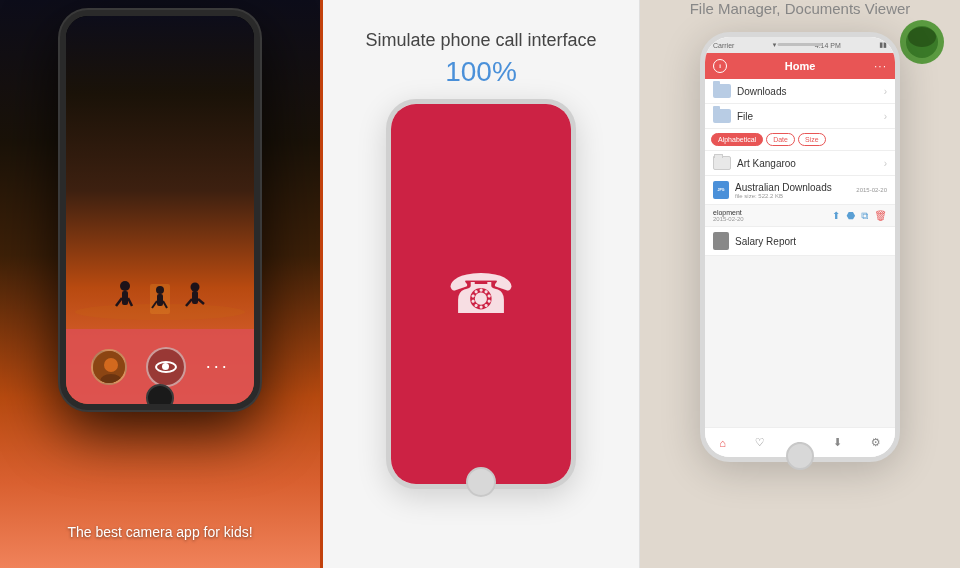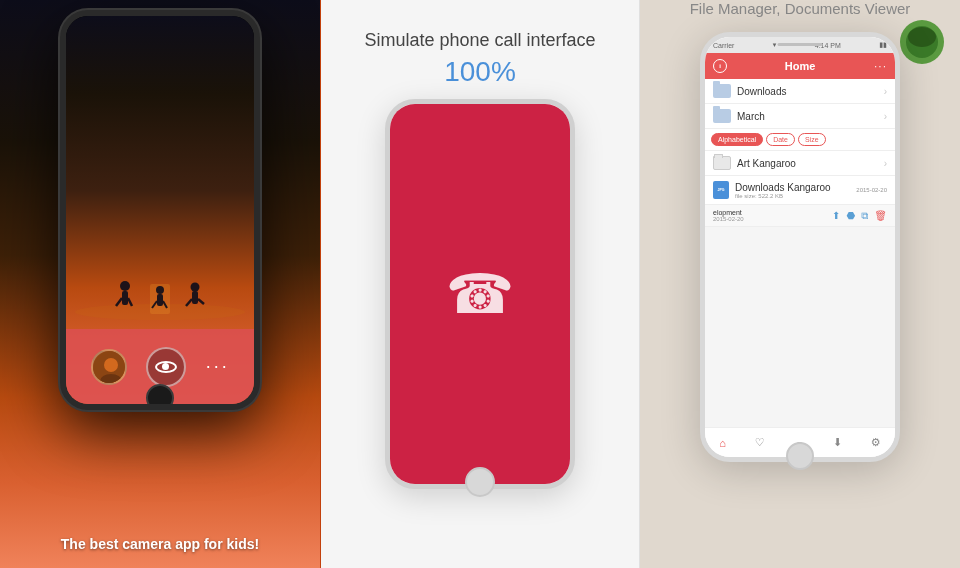--- a/index.html
+++ b/index.html
@@ -123,38 +123,38 @@
       width: 40px;
       height: 5px;
       background: #1a1a1a;
       border-radius: 3px;
     }
     .panel1-caption {
       position: relative;
       z-index: 10;
       color: white;
       font-size: 14px;
-      font-weight: 700;
+      font-weight: 400;
       text-align: right;
-      margin-bottom: 16px;
+      margin-bottom: 28px;
       text-shadow: 0 1px 3px rgba(0,0,0,0.5);
     }
 
     
     .panel2 {
       width: 320px;
       height: 568px;
       background: #f5f5f5;
       display: flex;
       flex-direction: column;
       align-items: center;
       justify-content: flex-start;
       padding-top: 30px;
       position: relative;
-      border-left: 1px solid #c2410c;
+      border-left: 3px solid #c2410c;
       border-right: 1px solid #e0e0e0;
     }
     .panel2-title {
       font-size: 18px;
       color: #444;
       font-weight: 300;
       margin-bottom: 5px;
       text-align: center;
     }
     .panel2-percent {
@@ -620,21 +620,21 @@
             <div class="folder-icon"></div>
             <div class="file-info">
               <div class="file-name">Downloads</div>
             </div>
             <span class="file-chevron">›</span>
           </div>
 
           <div class="file-row">
             <div class="folder-icon"></div>
             <div class="file-info">
-              <div class="file-name">March</div>
+              <div class="file-name">File</div>
             </div>
             <span class="file-chevron">›</span>
           </div>
 
           <div class="filter-tabs">
             <div class="filter-tab active">Alphabetical</div>
             <div class="filter-tab">Date</div>
             <div class="filter-tab">Size</div>
           </div>
 
@@ -645,38 +645,44 @@
               <div class="file-name">Art Kangaroo</div>
             </div>
             <span class="file-chevron">›</span>
           </div>
 
           <div class="file-row">
             <div style="width:16px;height:18px;background:#4a90d9;border-radius:2px;margin-right:6px;flex-shrink:0;display:flex;align-items:center;justify-content:center;">
               <span style="color:white;font-size:3.5px;font-weight:bold;">JPG</span>
             </div>
             <div class="file-info">
-              <div class="file-name">Downloads Kangaroo</div>
+              <div class="file-name">Australian Downloads</div>
               <div class="file-size">file size: 522.2 KB</div>
             </div>
             <span class="file-date">2015-02-20</span>
           </div>
 
           <div class="action-row">
             <div class="action-text">
               <div style="font-size:7px;color:#333;">elopment</div>
               <div style="font-size:6px;color:#999;">2015-02-20</div>
             </div>
             <span class="action-icon">⬆</span>
             <span class="action-icon">⬣</span>
             <span class="action-icon">⧉</span>
             <span class="action-icon red">🗑</span>
           </div>
 
 
+          <div class="file-row">
+            <div style="width:16px;height:18px;background:#888;border-radius:2px;margin-right:6px;flex-shrink:0;"></div>
+            <div class="file-info">
+              <div class="file-name">Salary Report</div>
+            </div>
+          </div>
 
         </div>
 
         <div class="phone3-bottom-bar">
           <span class="bottom-icon active">⌂</span>
           <span class="bottom-icon">♡</span>
           <span class="bottom-icon">☁</span>
           <span class="bottom-icon">⬇</span>
           <span class="bottom-icon">⚙</span>
         </div>

